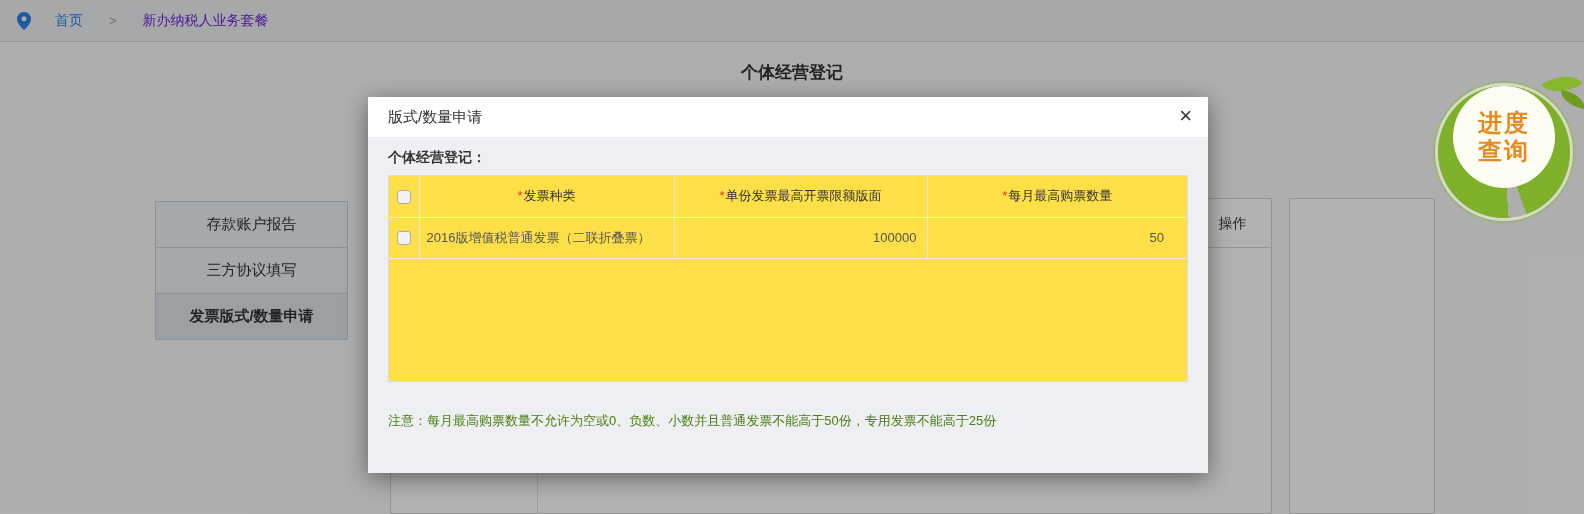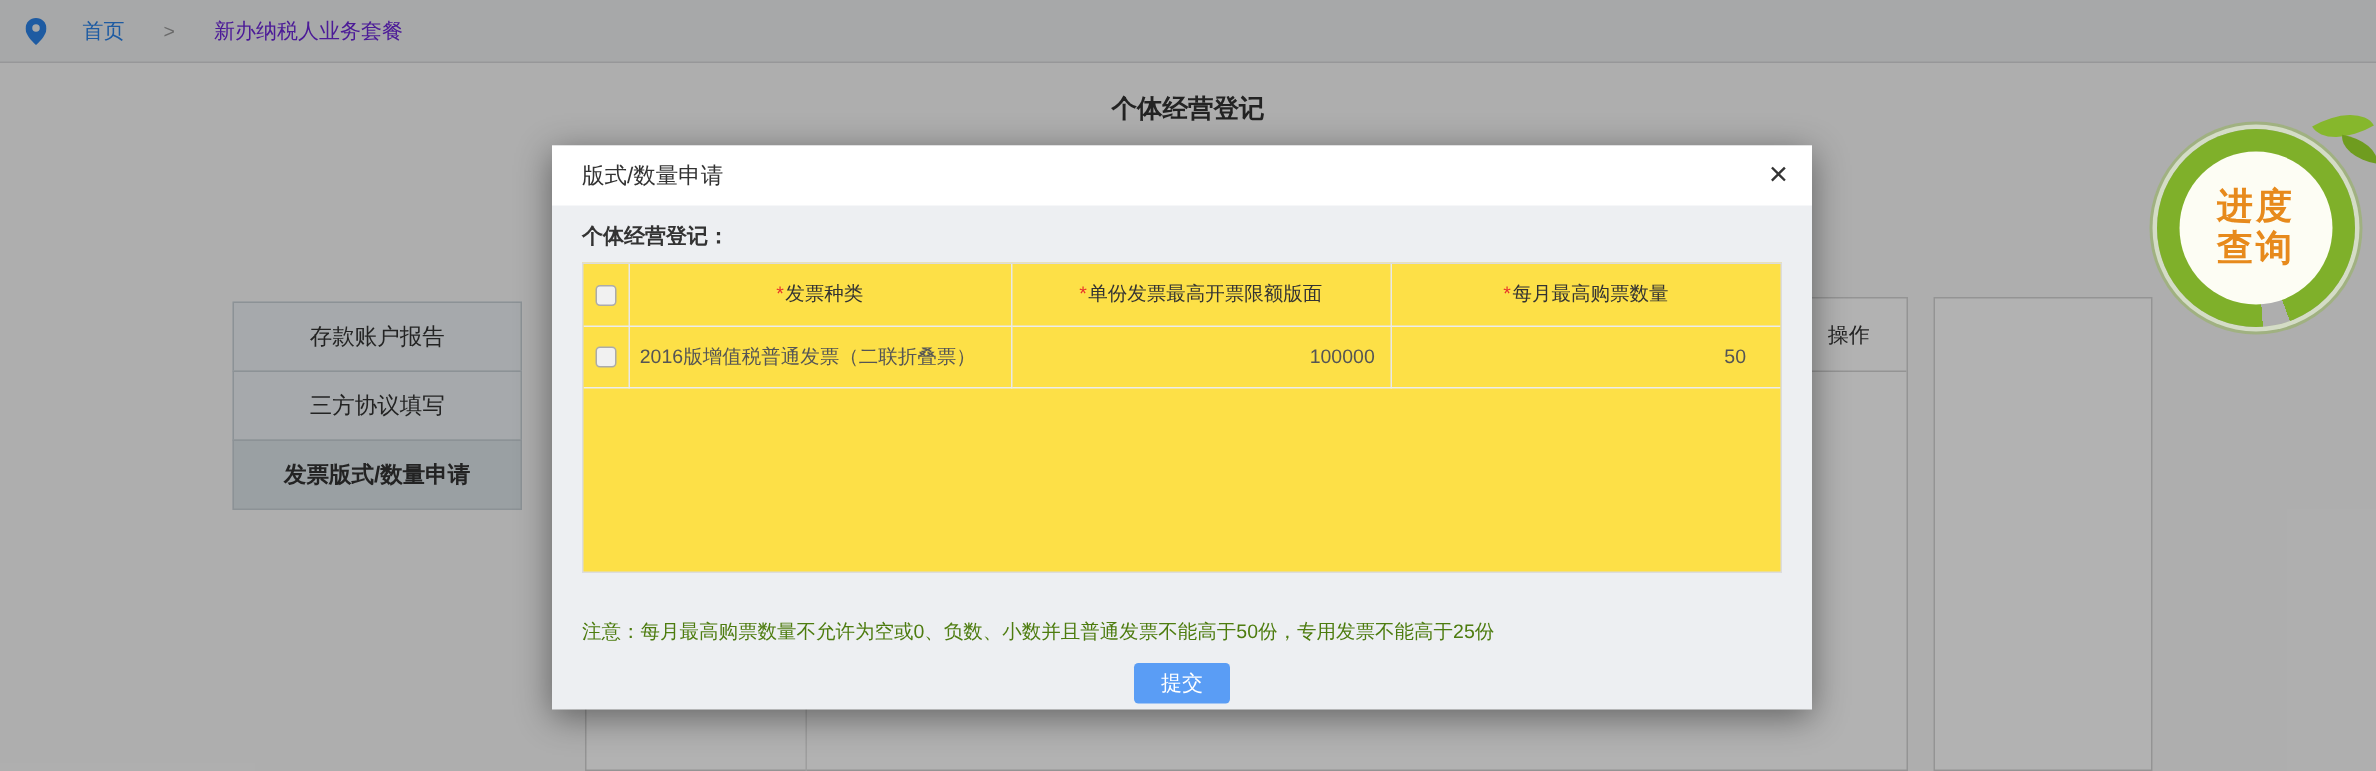--- a/index.html
+++ b/index.html
@@ -34,21 +34,21 @@
                     background:#fff; border:1px solid #d5d5d5; z-index:1; }
 
   
   .overlay { position:absolute; inset:0; background:rgba(0,0,0,0.30); z-index:10; }
 
   
   .badge { position:absolute; left:1438px; top:86px; width:132px; height:132px; z-index:30; cursor:pointer; }
   .ring { width:132px; height:132px; border-radius:50%;
           background:conic-gradient(from 0deg, #7fb02a 0deg 160deg, rgba(255,255,255,0) 160deg 176deg, #7fb02a 176deg 360deg);
           box-shadow:0 0 0 3px rgba(255,255,255,.55), 0 0 0 5px rgba(134,183,46,.35);
-          display:flex; align-items:center; justify-content:center; }
+          display:flex; align-items:flex-start; justify-content:center; }
   .ring-inner { width:102px; height:102px; border-radius:50%; background:#fdfdf4;
                 display:flex; flex-direction:column; align-items:center; justify-content:center; }
   .badge-text { font-size:24px; font-weight:bold; color:#e78a1c; line-height:1.18; letter-spacing:2px; }
   .leaf { position:absolute; background:#86b72c; }
   .leaf-1 { width:36px; height:20px; right:-10px; top:-12px; border-radius:0 100% 0 100%; transform:rotate(-30deg); }
   .leaf-2 { width:26px; height:15px; right:-16px; top:6px; background:#6f9c1f; border-radius:0 100% 0 100%; transform:rotate(10deg); }
 
   
   .modal { position:absolute; left:368px; top:97px; width:840px; height:376px; z-index:20;
            background:#edeff2; box-shadow:0 5px 22px rgba(0,0,0,.45); }
@@ -164,17 +164,14 @@
             <td class="cell-type">2016版增值税普通发票（二联折叠票）</td>
             <td class="cell-num">100000</td>
             <td class="cell-num pad-wide">50</td>
           </tr>
         </tbody>
       </table>
     </div>
 
     <div class="note">注意：每月最高购票数量不允许为空或0、负数、小数并且普通发票不能高于50份，专用发票不能高于25份</div>
 
-    <div class="modal-footer">
-      <button class="submit-btn">提交</button>
-    </div>
   </div>
 </div>
 
 </body></html>

